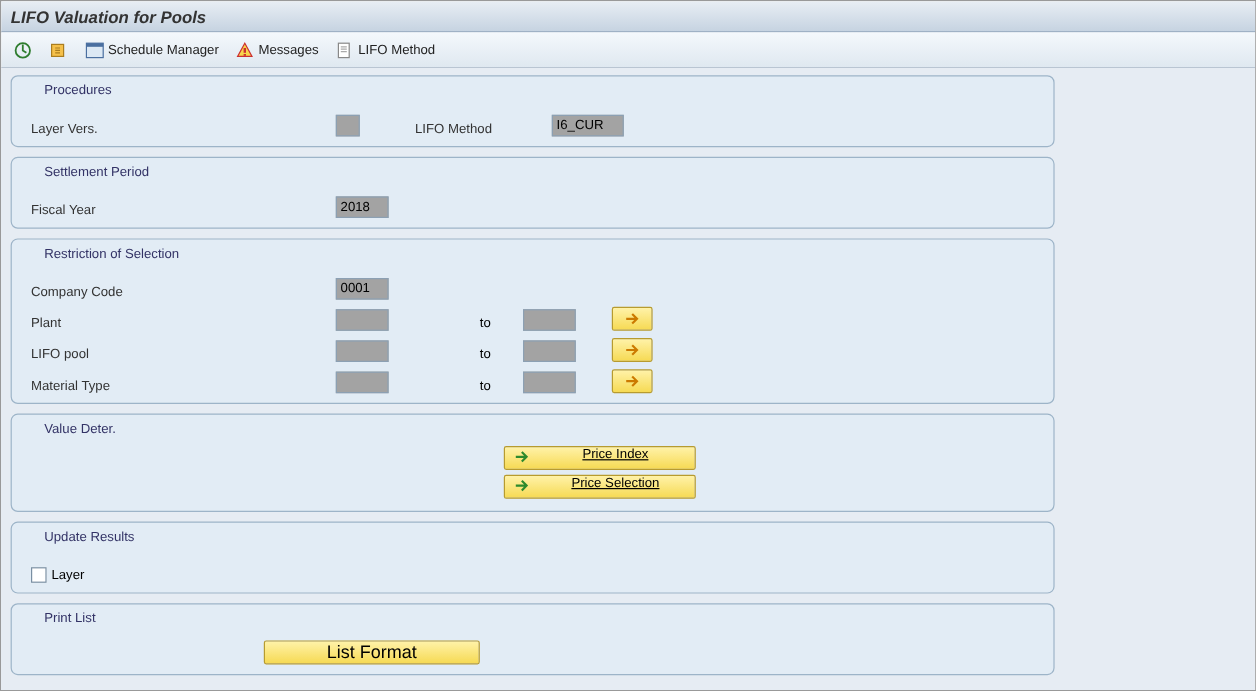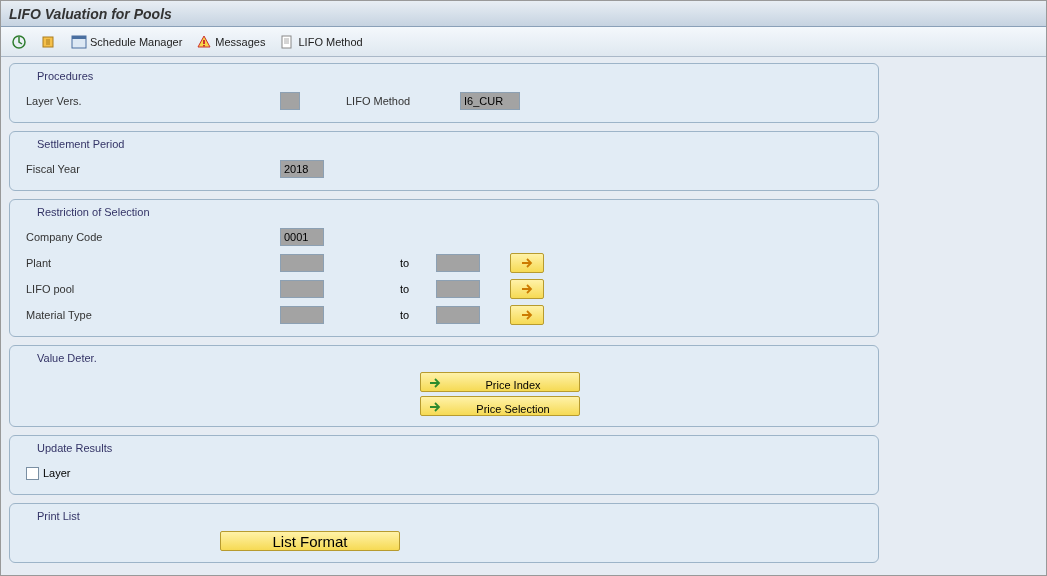--- a/index.html
+++ b/index.html
@@ -57,21 +57,21 @@
     width: 870px;
   }
   .group-title {
     color: #336;
     font-size: 11px;
     padding: 2px 0 6px 0;
     margin-left: 17px;
   }
   .form-row {
     display: flex;
-    align-items: center;
+    align-items: flex-end;
     height: 26px;
   }
   .label {
     color: #333;
     width: 120px;
     padding-left: 6px;
   }
   .spacer1 { width: 140px; }
   input[type="text"] {
     border: 1px solid #8ca0b3;
@@ -96,25 +96,26 @@
     cursor: pointer;
     margin-left: 30px;
   }
   .price-btn {
     background: linear-gradient(#fff2a8, #f6da54);
     border: 1px solid #b79b2f;
     border-radius: 2px;
     height: 20px;
     width: 160px;
     display: inline-flex;
-    align-items: flex-end;
+    align-items: flex-start;
     gap: 10px;
     padding: 0 6px;
     cursor: pointer;
     font-size: 11px;
+    text-decoration: underline;
   }
   .list-btn {
     background: linear-gradient(#fff2a8, #f6da54);
     border: 1px solid #b79b2f;
     border-radius: 2px;
     height: 20px;
     width: 180px;
     display: inline-flex;
     align-items: center;
     justify-content: center;

